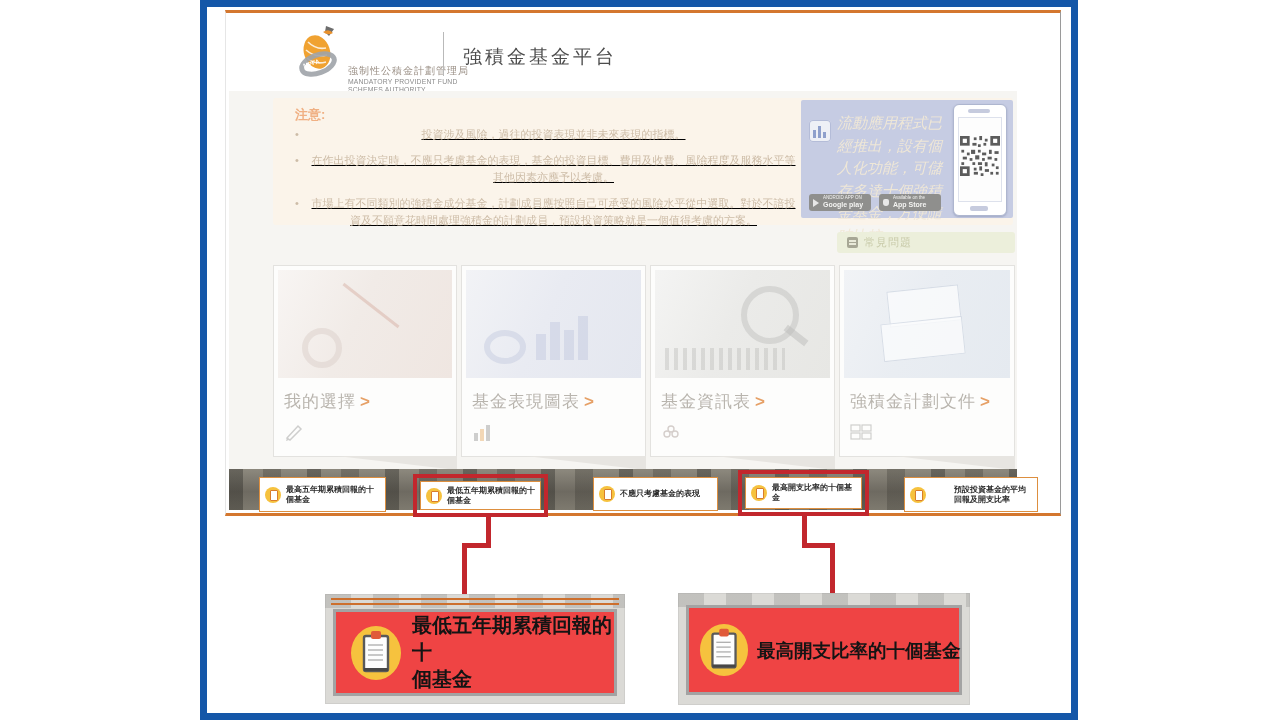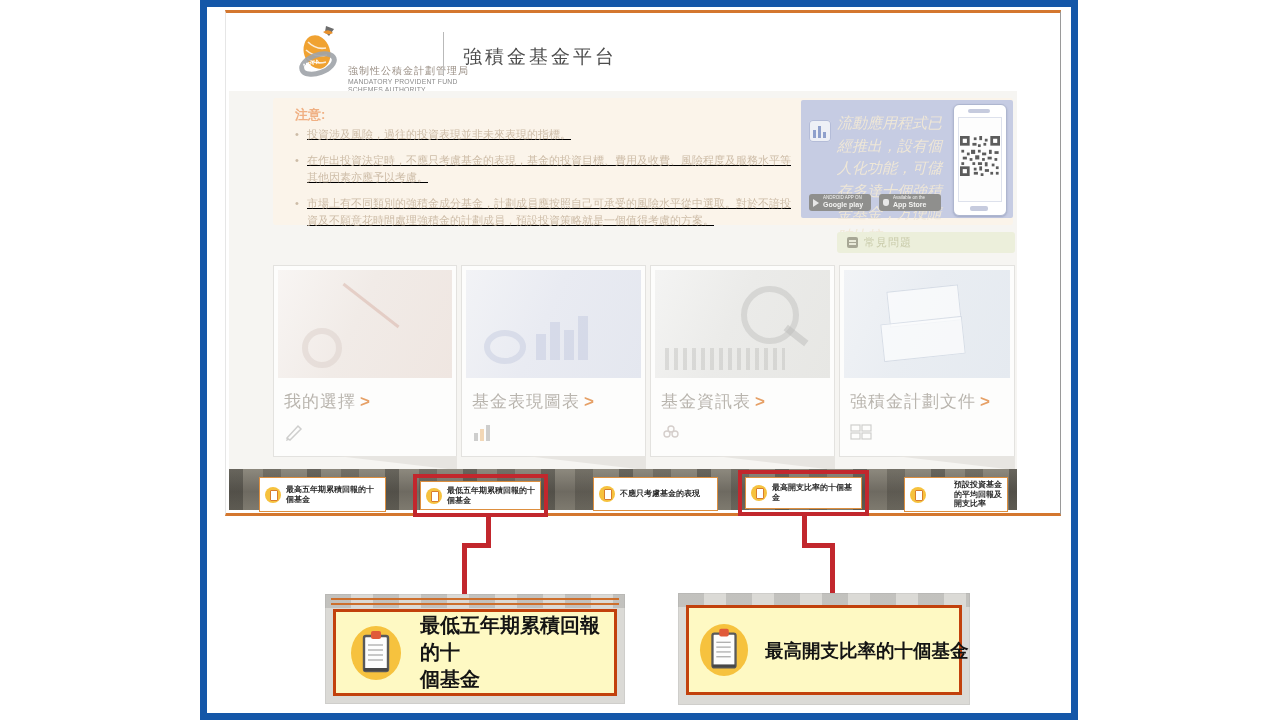--- a/index.html
+++ b/index.html
@@ -22,21 +22,21 @@
   .orgtxt{position:absolute;left:119px;top:22px;color:#8b8b8b;line-height:1.25;}
   .orgtxt .zh{font-size:10px;letter-spacing:1px;color:#9a8f85;margin-top:27px;}
   .orgtxt .en{font-size:6.8px;letter-spacing:.2px;}
   .hdr-div{position:absolute;left:214px;top:16px;width:1px;height:44px;background:#b9b9b9;}
   .site-title{position:absolute;left:234px;top:28px;font-size:19px;color:#4d4d4d;letter-spacing:3px;}
 
   
   .pagebody{position:absolute;left:0;top:75px;width:788px;height:378px;background:#f6f5f2;}
 
   
-  .notice{position:absolute;left:44px;top:82px;width:740px;height:127px;background:#fbf4ea;border-radius:3px;}
+  .notice{position:absolute;left:44px;top:82px;width:740px;height:127px;background:#fbf4ea;border-radius:3px;text-align:center;}
   .notice-title{position:absolute;left:22px;top:8px;font-size:13px;font-weight:bold;color:#f0b083;}
   .bullets{position:absolute;left:22px;top:28px;width:505px;text-decoration:underline;}
   .bullet{position:relative;padding-left:12px;font-size:11px;line-height:1.55;color:#cdbca7;margin-bottom:9px;}
   .bullet::before{content:"•";position:absolute;left:0;top:0;color:#cdbca7;}
 
   
   .app-panel{position:absolute;left:572px;top:84px;width:212px;height:118px;background:#c6cce3;border-radius:2px;}
   .app-icon{position:absolute;left:8px;top:20px;width:22px;height:22px;background:#eef0f6;border-radius:4px;
             box-shadow:inset 0 0 0 1px #b4bcd8;}
   .app-icon i{position:absolute;left:4px;bottom:4px;width:3px;background:#8fa0cc;}
@@ -107,22 +107,22 @@
 
   
   .conn{position:absolute;background:#c2272d;}
 
   
   .callout{position:absolute;background:#dbdad6;
      box-shadow:inset 0 0 0 1px #cfcecb;}
   .callout .tex{position:absolute;left:0;top:0;right:0;height:14px;
      background:repeating-linear-gradient(90deg,rgba(120,120,118,.25) 0 26px,rgba(0,0,0,0) 26px 48px);}
   .callout .line{position:absolute;left:6px;right:6px;height:2px;background:#cd6f2d;}
-  .callout .inner{position:absolute;background:#fef9c3;border:3px solid #c2410c;
-     display:flex;align-items:center;gap:8px;}
+  .callout .inner{position:absolute;background:#ef4444;border:3px solid #a3a3a3;
+     display:flex;align-items:center;}
   .co-text{font-weight:bold;color:#141414;}
 </style>
 </head>
 <body>
 
 <div id="canvas">
 
   <div class="blue-frame"></div>
 
   <div class="shot">
@@ -302,21 +302,21 @@
         <span class="qlabel">不應只考慮基金的表現</span>
       </div>
 
       <div class="redbox" style="left:509px;top:454px;width:131px;height:46px;">
         <div class="qbtn">
           <span class="qicon"></span>
           <span class="qlabel">最高開支比率的十個基金</span>
         </div>
       </div>
 
-      <div class="qbtn" style="left:675px;top:461px;width:104px;height:35px;gap:28px;">
+      <div class="qbtn" style="left:675px;top:461px;width:134px;height:35px;gap:28px;">
         <span class="qicon"></span>
         <span class="qlabel">預設投資基金的平均回報及開支比率</span>
       </div>
 
     </div>
   </div>
 
   <div class="conn" style="left:486px;top:516px;width:5px;height:32px;"></div>
   <div class="conn" style="left:462px;top:543px;width:29px;height:5px;"></div>
   <div class="conn" style="left:462px;top:543px;width:5px;height:51px;"></div>

